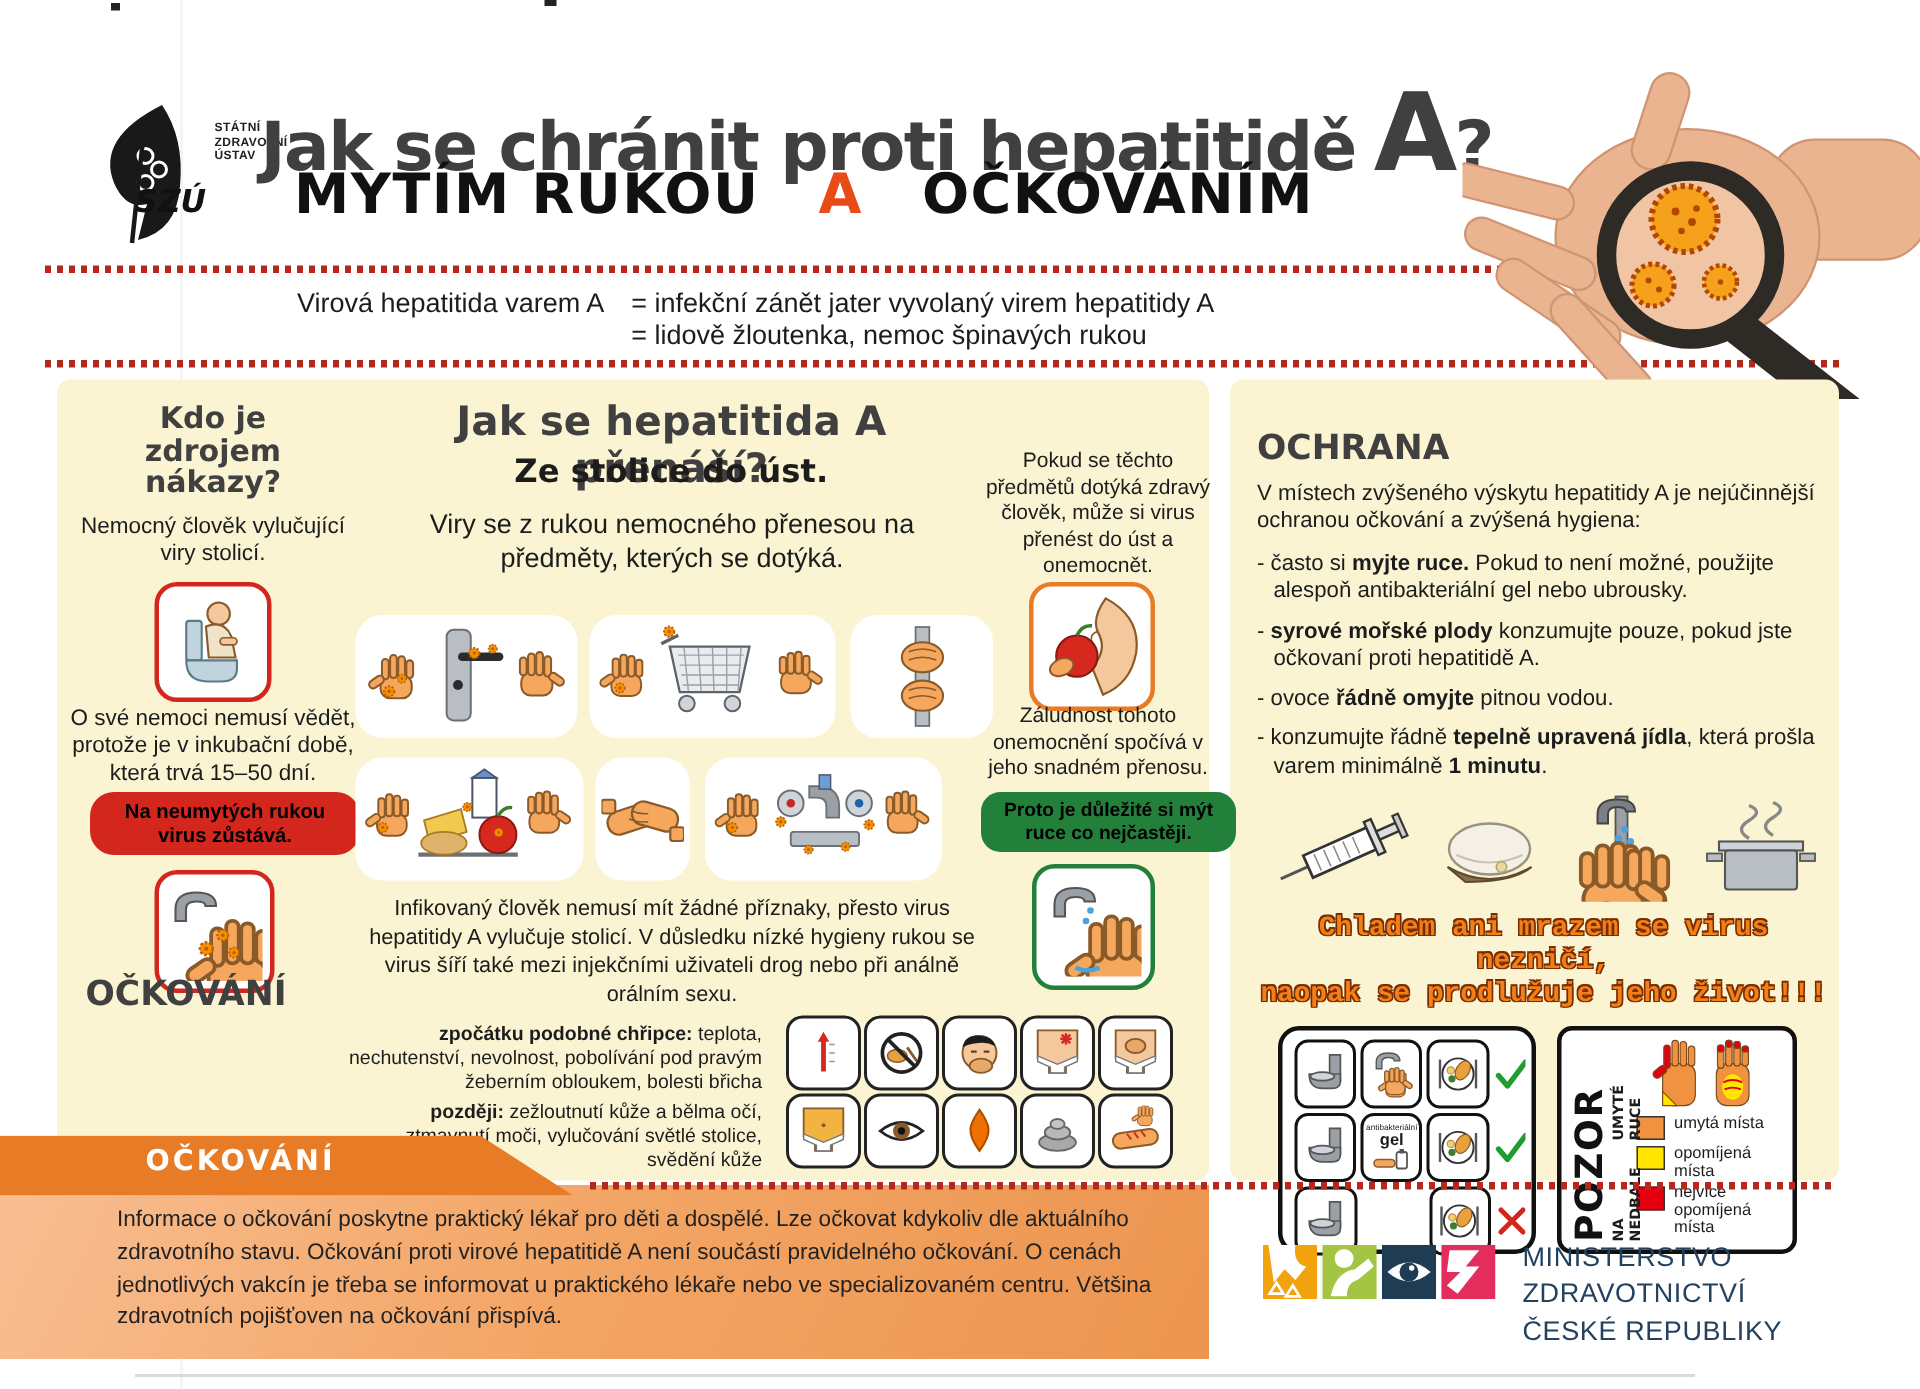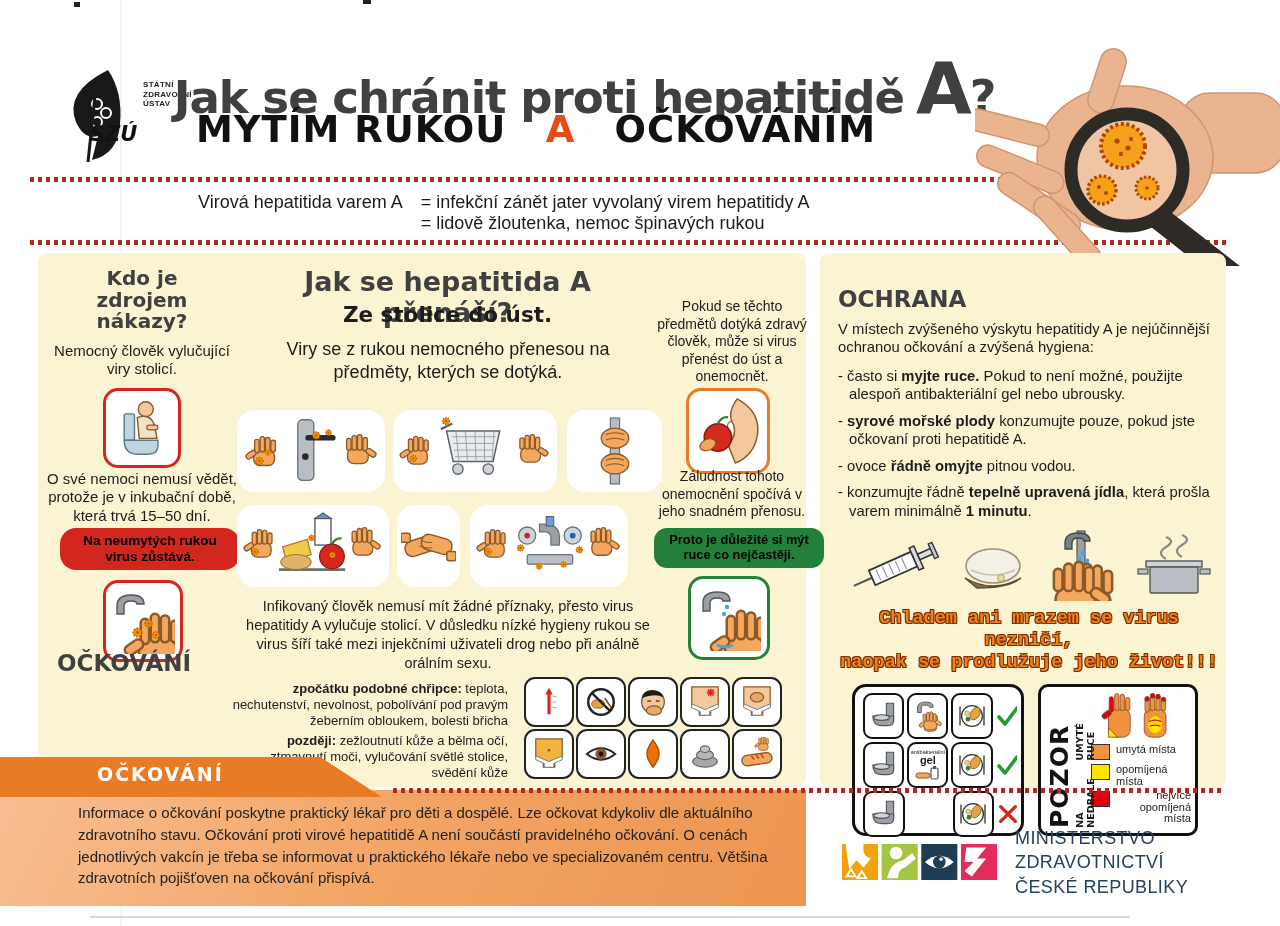--- a/index.html
+++ b/index.html
@@ -660,37 +660,37 @@
             <div class="legrow">
               <span class="sw sw0"></span>
               <span style="font-size:11px;">umytá místa</span>
             </div>
             <div class="legrow">
               <span class="sw sw1"></span>
               <span style="font-size:11px;">opomíjená místa</span>
             </div>
             <div class="legrow">
               <span class="sw sw2"></span>
-              <span style="font-size:11px;line-height:1.05;text-align:right;">nejvíce opomíjená místa</span>
+              <span style="font-size:11px;line-height:1.05;">nejvíce opomíjená místa</span>
             </div>
           </div>
         </div>
       </div>
     </div>
   </div>
 
   <div class="abs" style="left:0;top:790px;width:806px;height:116px;background:linear-gradient(115deg,#F8BE92 0%,#F3A565 48%,#EC9550 100%);"></div>
   <div class="dots" style="left:393px;top:788px;width:830px;"></div>
   <div class="abs" style="left:0;top:757px;width:382px;height:40px;background:#E87C26;
               clip-path:polygon(0 0,320px 0,382px 100%,0 100%);">
     <span style="display:block;padding-left:97px;line-height:35px;color:#fff;font-family:'DejaVu Sans',sans-serif;font-weight:bold;font-size:19px;letter-spacing:2px;">OČKOVÁNÍ</span>
   </div>
   <div class="abs" style="left:78px;top:802px;width:712px;font-size:15px;line-height:1.45;color:#222;">Informace o očkování poskytne praktický lékař pro děti a dospělé. Lze očkovat kdykoliv dle aktuálního zdravotního stavu. Očkování proti virové hepatitidě A není součástí pravidelného očkování. O cenách jednotlivých vakcín je třeba se informovat u praktického lékaře nebo ve specializovaném centru. Většina zdravotních pojišťoven na očkování přispívá.</div>
 
-  <div class="abs" style="left:822px;top:826px;display:flex;align-items:center;gap:18px;padding-left:20px;">
+  <div class="abs" style="left:822px;top:826px;display:flex;gap:18px;padding-left:20px;">
     <svg width="172" height="44" viewBox="0 0 172 44">
       <rect x="0" y="2" width="40" height="40" fill="#F2A20D"></rect>
       <path d="M4 2 h20 q-2 14 8 16 l-8 10 l-8 -8 l-8 10 z" fill="#fff"></path>
       <path d="M10 30 l5 8 l-10 0 z M22 32 l5 8 l-10 0 z" fill="#F2A20D" stroke="#fff" stroke-width="2"></path>
       <rect x="44" y="2" width="40" height="40" fill="#A3C541"></rect>
       <circle cx="60" cy="12" r="7" fill="#fff"></circle>
       <path d="M50 40 q4 -18 18 -20 l10 -8 l4 6 l-12 10 q-8 2 -8 12 z" fill="#fff"></path>
       <rect x="88" y="2" width="40" height="40" fill="#1E3D55"></rect>
       <path d="M92 22 Q108 8 124 22 Q108 36 92 22 Z" fill="#fff"></path>
       <circle cx="108" cy="22" r="7" fill="#1E3D55"></circle>

